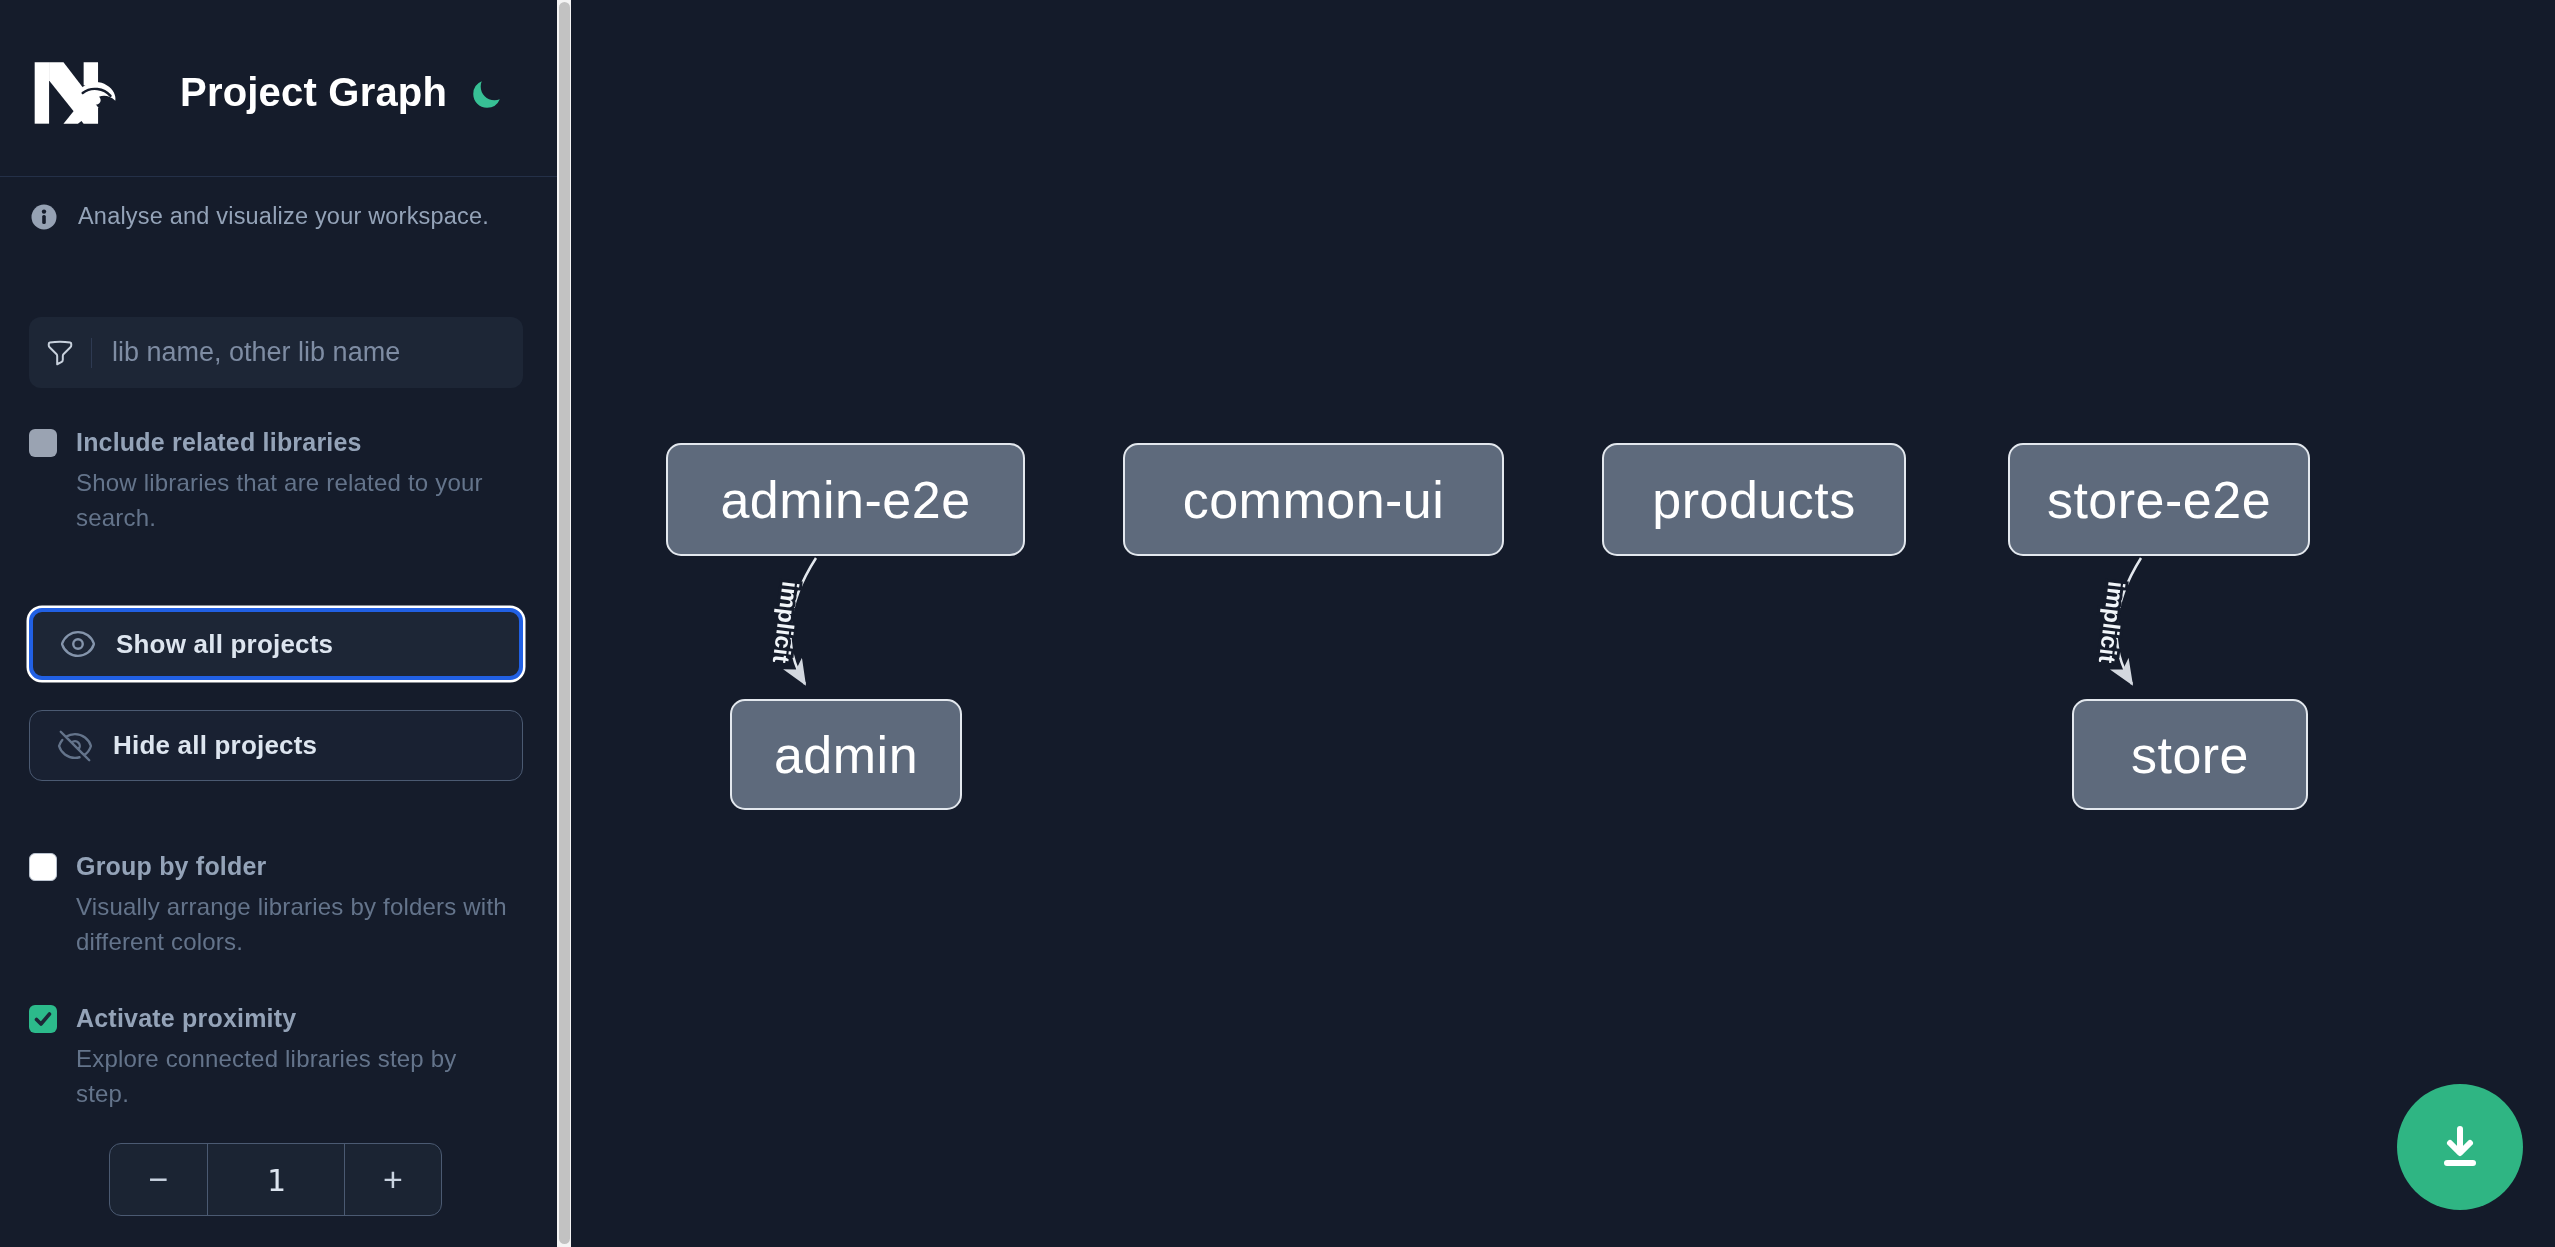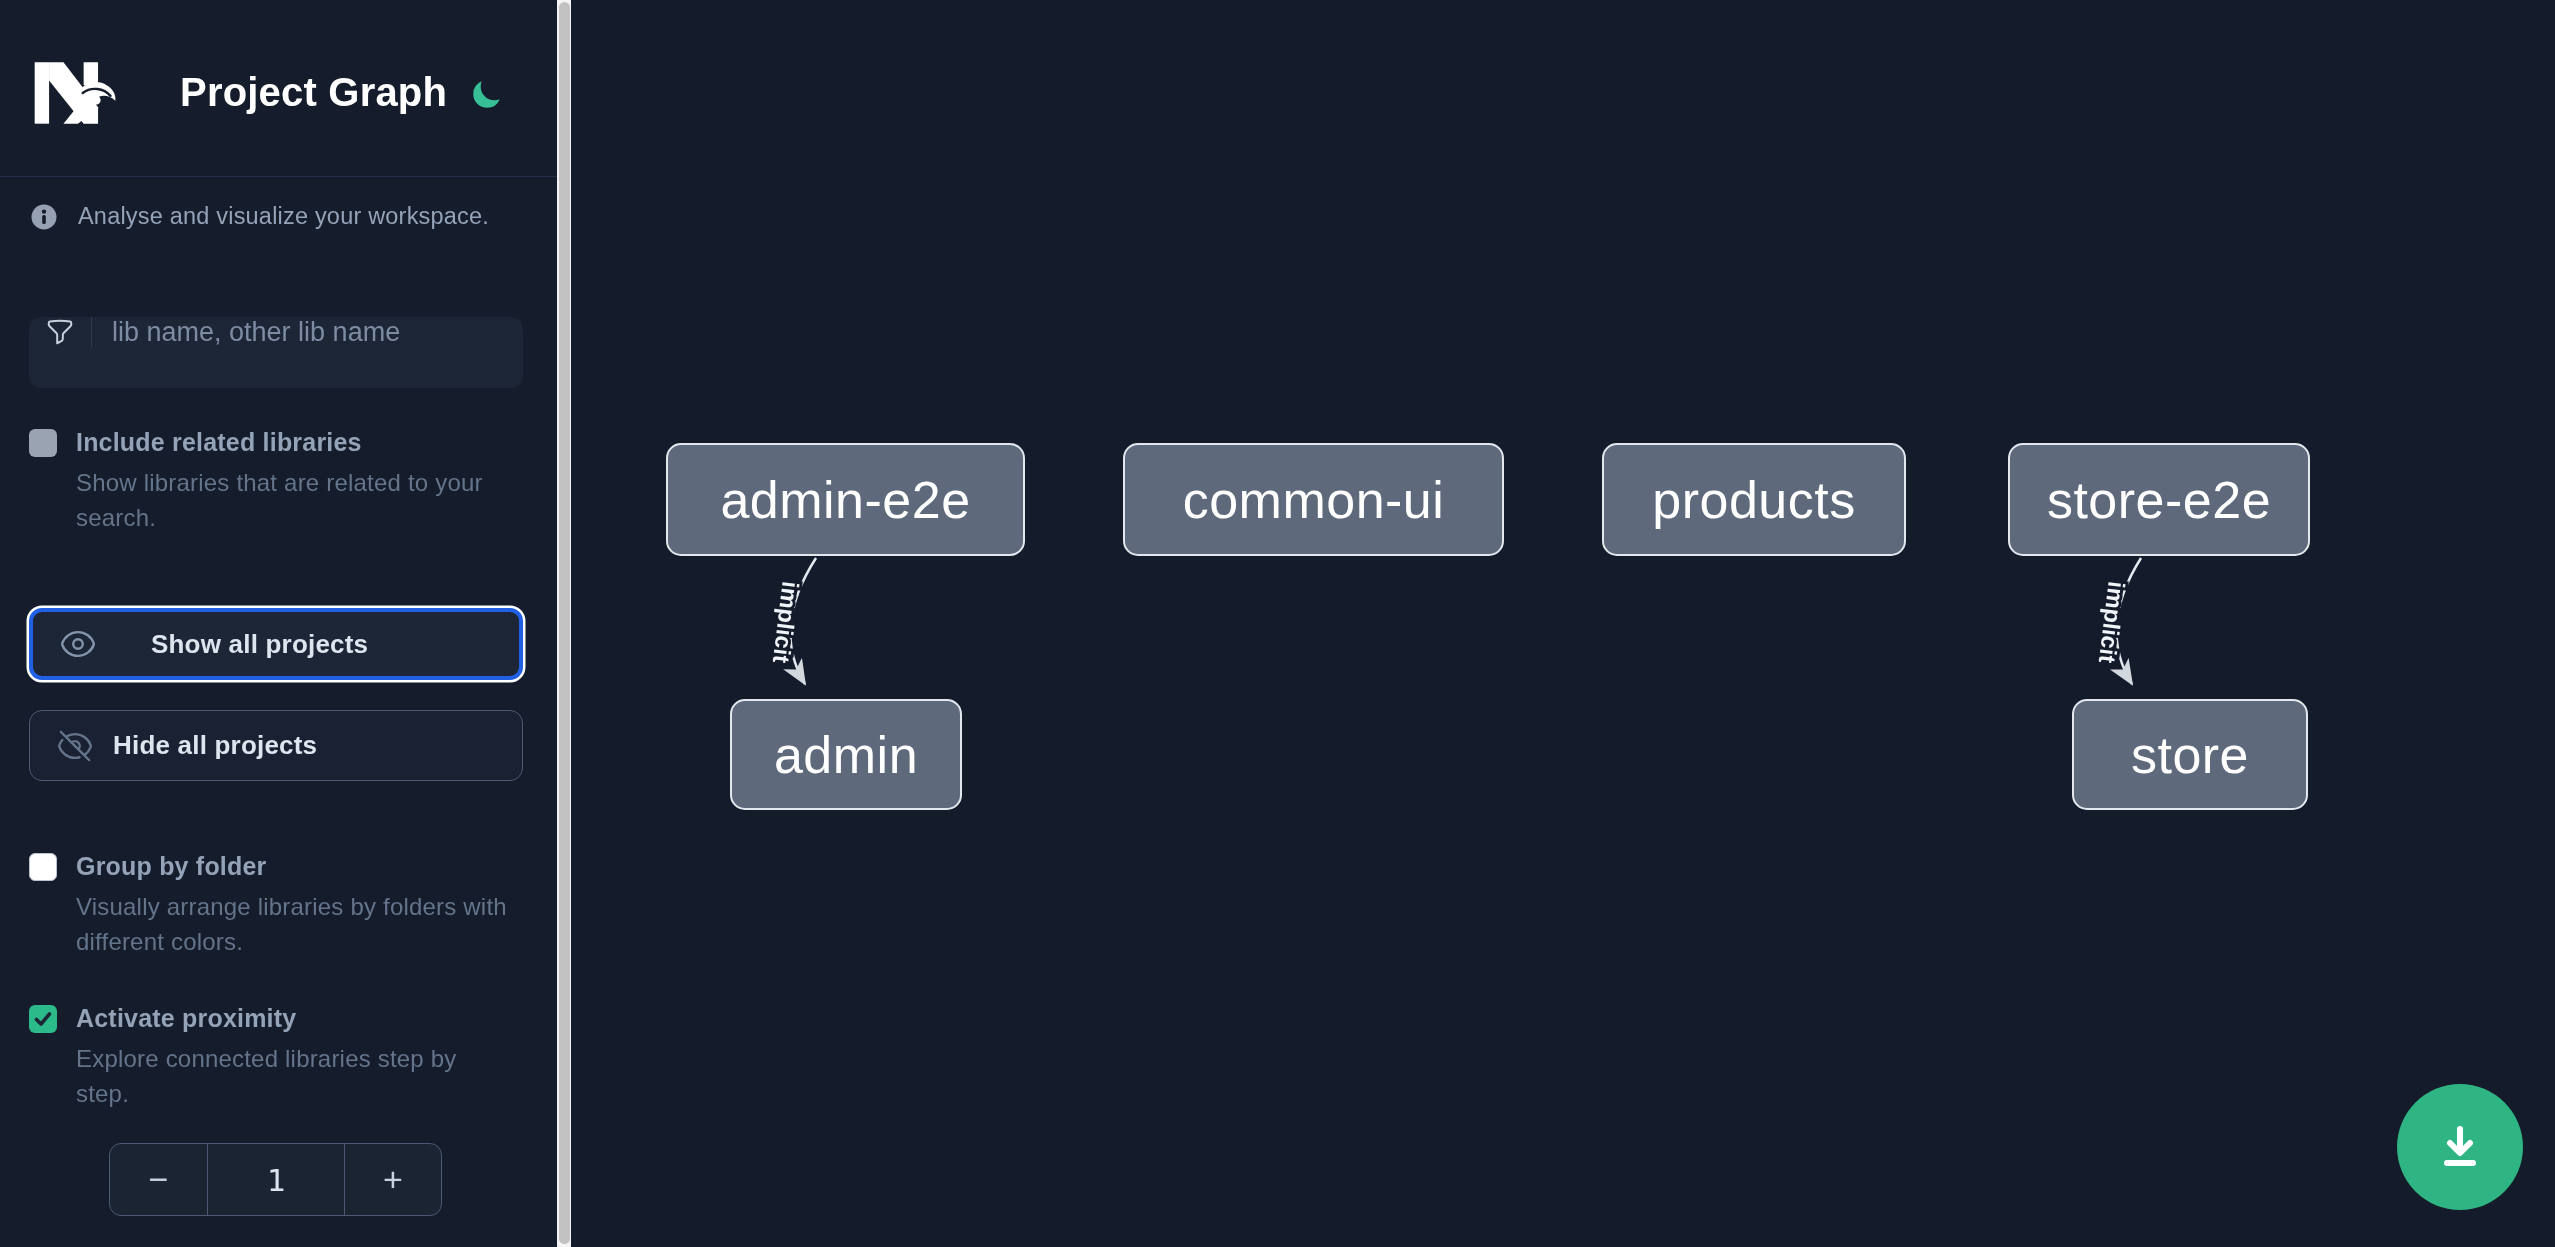--- a/index.html
+++ b/index.html
@@ -10,21 +10,21 @@
   }
   
   .sidebar{position:absolute;left:0;top:0;width:557px;height:1247px;background:#151c2b;}
   .sb-header{position:absolute;left:0;top:0;width:557px;height:176px;border-bottom:1px solid #243048;}
   .nx-logo{position:absolute;left:27px;top:60px;width:96px;height:64px;}
   .app-title{position:absolute;left:180px;top:70px;font-size:40px;font-weight:700;color:#ffffff;letter-spacing:.2px;}
   .theme-toggle{position:absolute;left:469px;top:78px;width:34px;height:34px;background:none;border:none;padding:0;cursor:pointer;}
   .info-row{position:absolute;left:31px;top:203px;display:flex;align-items:center;gap:21px;}
   .info-row .txt{font-size:23.5px;color:#94a3b8;letter-spacing:.2px;}
   
-  .search-box{position:absolute;left:29px;top:317px;width:494px;height:71px;background:#1d2636;border-radius:12px;display:flex;align-items:flex-start;overflow:hidden;}
+  .search-box{position:absolute;left:29px;top:317px;width:494px;height:71px;background:#1d2636;border-radius:12px;display:flex;align-items:center;overflow:hidden;}
   .search-icon-cell{width:62px;display:flex;align-items:center;justify-content:center;border-right:1px solid #2e3a52;}
   .search-box input{flex:1;background:transparent;border:none;outline:none;padding:0 20px;font-size:27px;color:#e2e8f0;font-family:"Liberation Sans",sans-serif;}
   .search-box input::placeholder{color:#7e8ca3;}
   
   .opt{position:absolute;left:29px;display:flex;gap:19px;}
   .cb{width:28px;height:28px;border-radius:6px;margin-top:2px;flex:none;box-sizing:border-box;}
   .cb-disabled{background:#9aa3b2;}
   .cb-empty{background:#ffffff;border:1.5px solid #b9c2cf;}
   .cb-checked{background:#2cba8b;display:flex;align-items:center;justify-content:center;}
   .opt .title{font-size:25px;font-weight:700;color:#94a3b8;line-height:30px;letter-spacing:.2px;}
@@ -100,21 +100,21 @@
   </div>
 
   <div class="opt opt-include" style="top:427px;">
     <div class="cb cb-disabled"></div>
     <div>
       <div class="title">Include related libraries</div>
       <div class="desc">Show libraries that are related to your search.</div>
     </div>
   </div>
 
-  <button class="sb-btn focused" style="top:608px;gap:35px;">
+  <button class="sb-btn focused" style="top:608px;">
     <span class="bicon">
       <svg width="38" height="38" viewBox="0 0 24 24" fill="none" stroke="#8494ab" stroke-width="1.5" stroke-linecap="round" stroke-linejoin="round">
         <path d="M2.036 12.322a1.012 1.012 0 010-.639C3.423 7.51 7.36 4.5 12 4.5c4.638 0 8.573 3.007 9.963 7.178.07.207.07.431 0 .639C20.577 16.49 16.64 19.5 12 19.5c-4.638 0-8.573-3.007-9.963-7.178z"></path>
         <path d="M15 12a3 3 0 11-6 0 3 3 0 016 0z"></path>
       </svg>
     </span>
     <span class="blabel">Show all projects</span>
   </button>
 
   <button class="sb-btn" style="top:710px;height:71px;">

